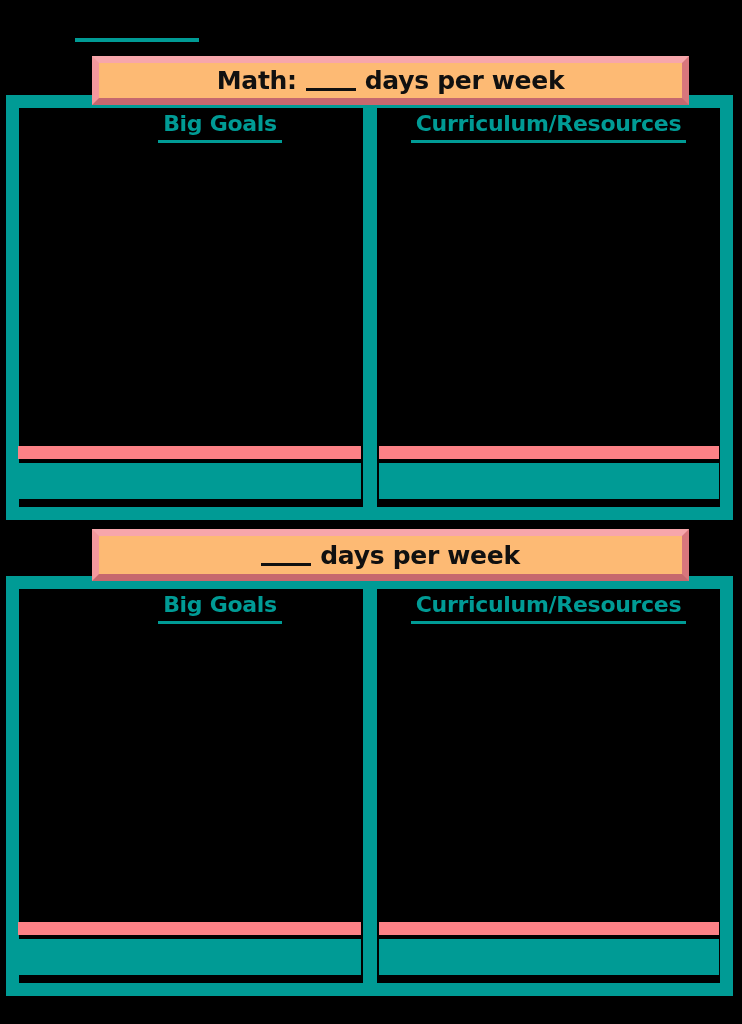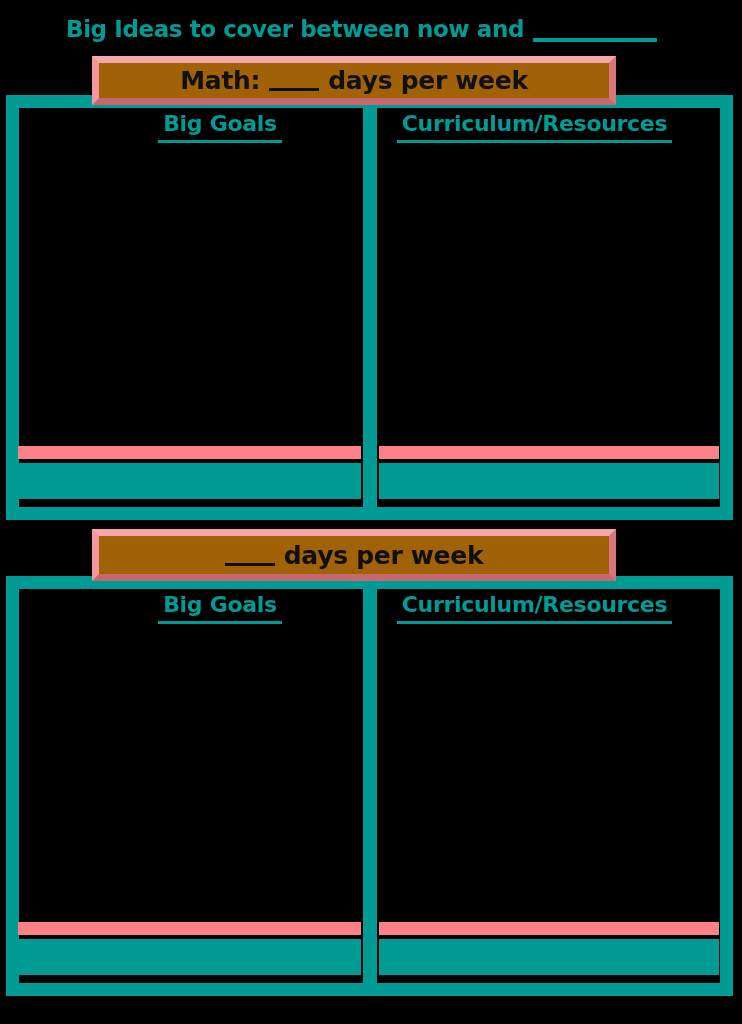--- a/index.html
+++ b/index.html
@@ -22,35 +22,35 @@
   
   .box{position:absolute;left:6px;width:727px;box-sizing:border-box;border:13px solid var(--teal);background:transparent;}
   .box.s1{top:95px;height:425px;}
   .box.s2{top:576px;height:420px;}
   
   .divider{position:absolute;left:363px;width:14px;background:var(--teal);}
   .divider.s1{top:95px;height:425px;}
   .divider.s2{top:576px;height:420px;}
   
   .banner{
-    position:absolute;left:92px;width:524px;box-sizing:border-box;z-index:5;
-    background:#a16207;
+    position:absolute;left:92px;width:597px;box-sizing:border-box;z-index:5;
+    background:#fdba74;
     border:7px solid var(--banner-face);
     border-top-color:#f7a6ab;border-left-color:#f4989d;
     border-bottom-color:#c6686e;border-right-color:#d8767c;
     display:flex;align-items:center;justify-content:center;gap:9px;
   }
   .banner.s1{top:56px;height:49px;}
   .banner.s2{top:529px;height:52px;}
   .banner-text{font-weight:bold;font-size:25px;color:var(--ink);letter-spacing:-0.3px;white-space:nowrap;}
   .banner-blank{display:inline-block;width:50px;height:18px;border-bottom:3px solid var(--ink);}
   
   .colhead{position:absolute;text-align:center;z-index:2;}
   .colhead.c1{left:19px;width:402px;}
-  .colhead.c2{left:364px;width:341px;}
+  .colhead.c2{left:378px;width:341px;}
   .colhead.s1{top:111px;}
   .colhead.s2{top:592px;}
   .colhead-text{
     display:inline-block;color:var(--teal);font-weight:bold;font-size:22px;
     letter-spacing:-0.3px;border-bottom:3px solid var(--teal);padding:0 5px 4px;white-space:nowrap;
   }
   
   .write{position:absolute;background:transparent;}
   .write.c1{left:19px;width:344px;}
   .write.c2{left:377px;width:341px;}
@@ -66,21 +66,20 @@
   .stripe.s1.teal{top:463px;}
   .stripe.s2.pink{top:922px;}
   .stripe.s2.teal{top:939px;}
 </style>
 </head>
 <body>
 
 <div id="canvas">
 
   <div class="title">
-    <span>Big Ideas to cover between now and</span>
     <span class="title-blank"></span>
   </div>
 
   <div class="box s1"></div>
   <div class="divider s1"></div>
 
   <div class="banner s1">
     <span class="banner-text">Math:</span>
     <span class="banner-blank"></span>
     <span class="banner-text">days per week</span>

